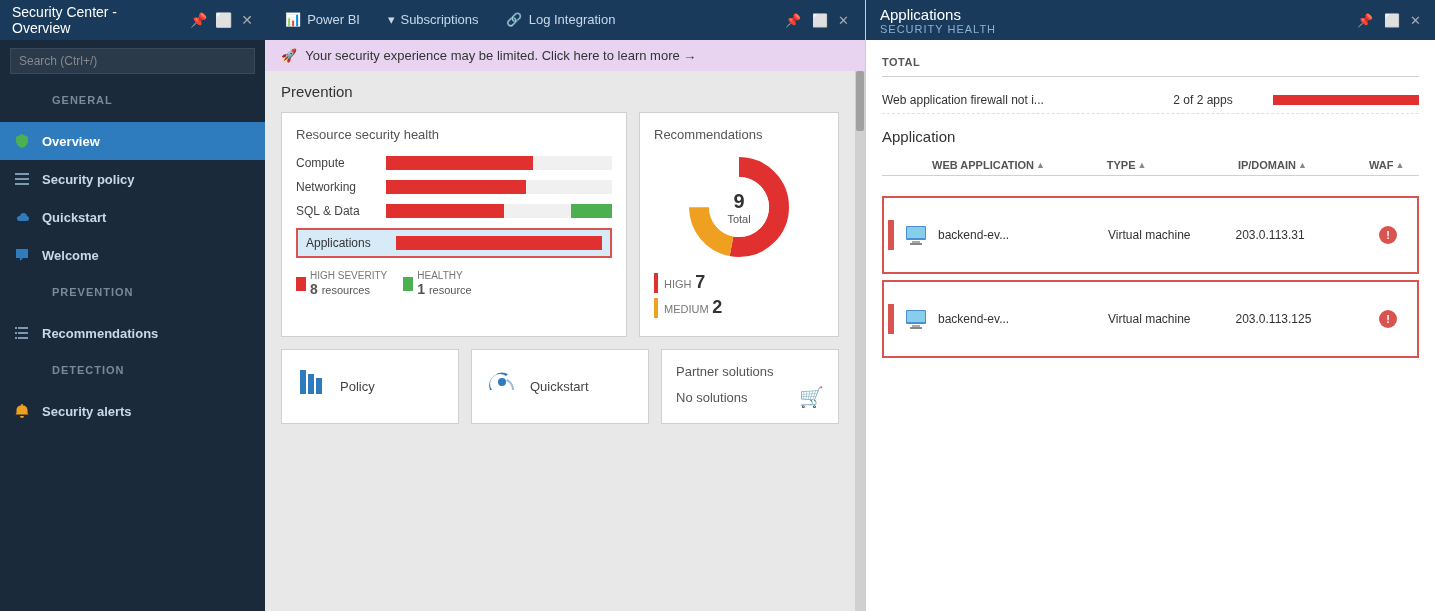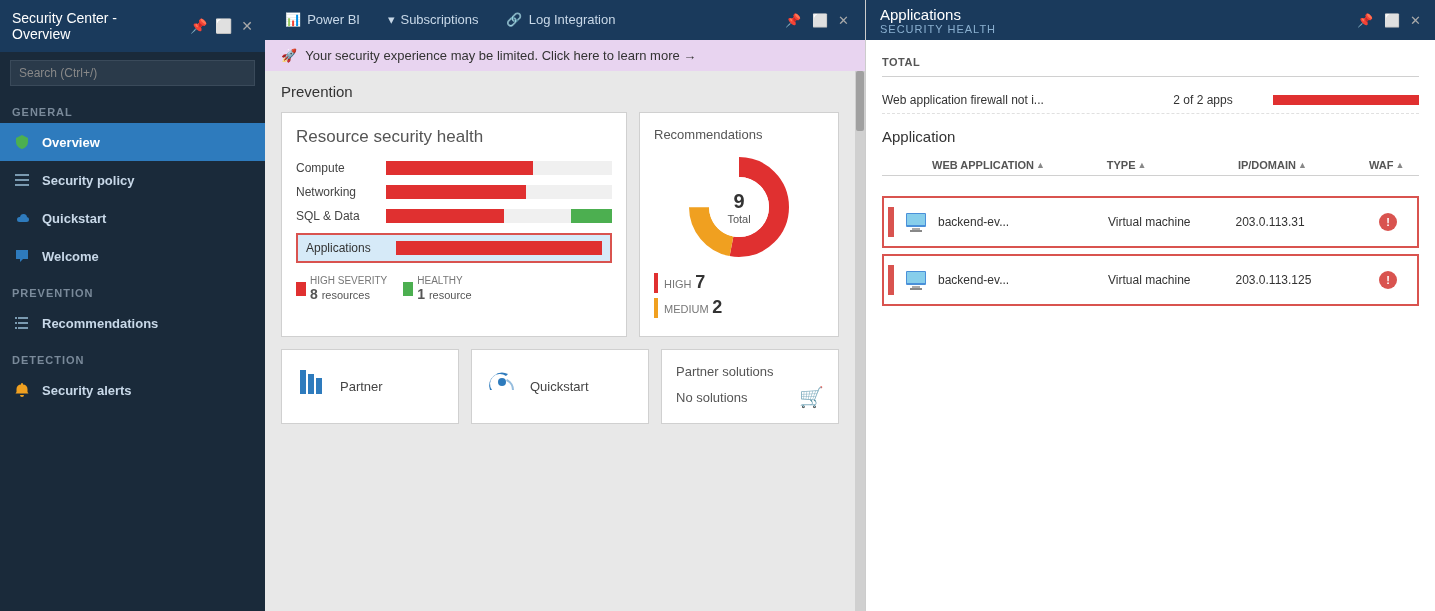--- a/index.html
+++ b/index.html
@@ -1,29 +1,29 @@
 <!DOCTYPE html>
 <html><head>
   <meta charset="utf-8">
   <style>
     * { box-sizing: border-box; margin: 0; padding: 0; }
     body { font-family: 'Segoe UI', Arial, sans-serif; font-size: 13px; background: #f0f0f0; display: flex; width: 1435px; height: 611px; overflow: hidden; }
 
     
     .left-panel { width: 265px; background: #1a2a3a; display: flex; flex-direction: column; height: 611px; flex-shrink: 0; }
-    .left-header { background: #1a3a5c; padding: 10px 12px; color: white; font-size: 15px; font-weight: 400; display: flex; align-items: center; justify-content: space-between; height: 52px; gap: 48px; }
+    .left-header { background: #1a3a5c; padding: 10px 12px; color: white; font-size: 15px; font-weight: 400; display: flex; align-items: center; justify-content: space-between; height: 40px; gap: 48px; }
     .left-header-title { color: white; font-size: 14px; }
     .left-header-icons { display: flex; gap: 8px; }
     .left-header-icons span { color: #aaa; cursor: pointer; font-size: 14px; }
 
     .search-box { padding: 8px 10px; background: #1a2a3a; }
     .search-box input { width: 100%; padding: 5px 8px; background: #2a3a4a; border: 1px solid #3a4a5a; color: #ccc; font-size: 12px; outline: none; }
     .search-box input::placeholder { color: #888; }
 
-    .section-label { color: #7a8a9a; font-size: 11px; font-weight: 600; padding: 12px 12px 5px 12px; letter-spacing: 1px; }
+    .section-label { color: #7a8a9a; font-size: 11px; font-weight: 600; padding: 12px 12px 16px 12px; letter-spacing: 1px; margin-left: 40px; }
 
     .nav-item { display: flex; align-items: center; gap: 10px; padding: 9px 12px; color: #c8d8e8; cursor: pointer; font-size: 13px; font-weight: bold; }
     .nav-item.active { background: #2e7bbd; color: white; }
     .nav-icon { width: 20px; height: 20px; display: flex; align-items: center; justify-content: center; flex-shrink: 0; }
     .nav-icon svg { width: 16px; height: 16px; }
 
     
     .middle-panel { flex: 1; background: #e8e8e8; display: flex; flex-direction: column; height: 611px; overflow: hidden; }
     .middle-header { background: #1a3a5c; padding: 0 16px; height: 40px; display: flex; align-items: center; gap: 20px; flex-shrink: 0; }
     .middle-header-btn { color: #c8d8e8; font-size: 13px; cursor: pointer; display: flex; align-items: center; gap: 6px; padding: 0 4px; height: 100%; border-bottom: 2px solid transparent; }
@@ -33,21 +33,21 @@
     .middle-content { flex: 1; overflow-y: auto; padding: 12px 16px; }
 
     .section-title { font-size: 15px; color: #333; margin-bottom: 12px; font-weight: 400; }
 
     .cards-row { display: flex; gap: 12px; margin-bottom: 12px; }
 
     .card { background: white; border: 1px solid #d0d0d0; padding: 14px; }
 
     .health-card { flex: 1; min-width: 0; }
 
-    .health-card h3 { font-size: 17px; color: #555; margin-bottom: 14px; font-weight: 400; }
+    .health-card h3 { font-size: 13px; color: #555; margin-bottom: 14px; font-weight: 400; }
     .resource-row { display: flex; align-items: center; margin-bottom: 10px; }
     .resource-label { width: 90px; font-size: 12px; color: #444; flex-shrink: 0; }
     .resource-bar-wrap { flex: 1; height: 14px; background: #f0f0f0; position: relative; }
     .bar-red { height: 100%; background: #e03030; }
 
     .app-row-highlight { background: #d6eaf8; border: 2px solid #d9534f; display: flex; align-items: center; padding: 6px 8px; margin-top: 2px; }
     .app-row-label { font-size: 12px; color: #333; width: 90px; flex-shrink: 0; }
 
     .recs-card { width: 200px; flex-shrink: 0; background: white; border: 1px solid #d0d0d0; padding: 14px; display: flex; flex-direction: column; align-items: center; }
     .recs-card h3 { font-size: 13px; color: #555; margin-bottom: 10px; font-weight: 400; align-self: flex-start; }
@@ -103,21 +103,21 @@
     .app-section-title { font-size: 15px; color: #333; margin: 14px 0 10px; font-weight: 400; }
 
     .app-table-header { display: flex; align-items: center; padding: 4px 0; border-bottom: 1px solid #d0d0d0; margin-bottom: 20px; }
     .app-col { font-size: 11px; font-weight: 600; color: #555; text-transform: uppercase; display: flex; align-items: center; gap: 2px; }
     .app-col.web-app { flex: 2; }
     .app-col.type-col { flex: 1.5; }
     .app-col.ip-col { flex: 1.5; }
     .app-col.waf-col { width: 50px; }
     .sort-arrow { font-size: 9px; color: #888; }
 
-    .app-table-row { display: flex; align-items: center; padding: 9px 4px; border: 2px solid #d9534f; margin-bottom: 6px; background: white; }
+    .app-table-row { display: flex; align-items: center; padding: 22px 4px; border: 2px solid #d9534f; margin-bottom: 6px; background: white; }
     .app-row-indicator { width: 6px; height: 30px; background: #d9534f; margin-right: 8px; flex-shrink: 0; }
     .app-icon { width: 28px; height: 28px; margin-right: 8px; flex-shrink: 0; display: flex; align-items: center; justify-content: center; }
     .app-name { flex: 2; font-size: 12px; color: #333; overflow: hidden; text-overflow: ellipsis; white-space: nowrap; }
     .app-type { flex: 1.5; font-size: 12px; color: #333; }
     .app-ip { flex: 1.5; font-size: 12px; color: #333; }
     .app-waf { width: 50px; display: flex; align-items: center; justify-content: center; }
     .waf-icon { width: 18px; height: 18px; background: #d9534f; border-radius: 50%; display: flex; align-items: center; justify-content: center; color: white; font-size: 11px; font-weight: bold; }
 
     .middle-scrollbar { width: 10px; background: #d0d0d0; flex-shrink: 0; position: relative; }
     .scroll-thumb { width: 8px; background: #a0a0a0; position: absolute; top: 0; left: 1px; height: 60px; border-radius: 2px; }
@@ -323,21 +323,21 @@
 
       <div class="bottom-cards">
         <div class="bottom-card" style="display:flex;align-items:center;gap:12px;">
           <div class="bottom-card-icon">
             <svg width="32" height="32" viewBox="0 0 32 32" fill="#2e7bbd">
                 <rect x="4" y="4" width="6" height="24"></rect>
                 <rect x="12" y="8" width="6" height="20"></rect>
                 <rect x="20" y="12" width="6" height="16"></rect>
               </svg>
           </div>
-          <h3>Partner</h3>
+          <h3>Policy</h3>
         </div>
         <div class="bottom-card" style="display:flex;align-items:center;gap:12px;">
           <div class="bottom-card-icon">
             <svg width="32" height="32" viewBox="0 0 32 32">
                 <path d="M6 24a10 10 0 0114-14l2-2A13 13 0 004 24z" fill="#2e7bbd"></path>
                 <path d="M26 24a10 10 0 00-6-9l1-2a13 13 0 017 11z" fill="#2e7bbd" opacity="0.5"></path>
                 <circle cx="16" cy="16" r="4" fill="#2e7bbd"></circle>
               </svg>
           </div>
           <h3>Quickstart</h3>

